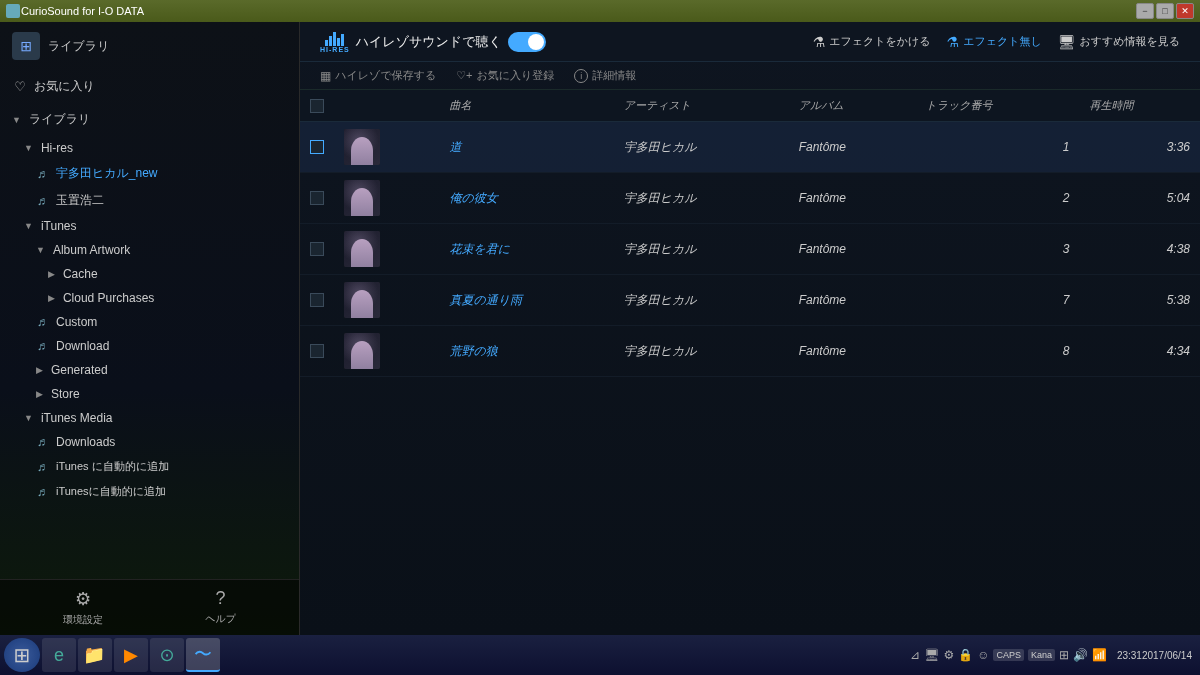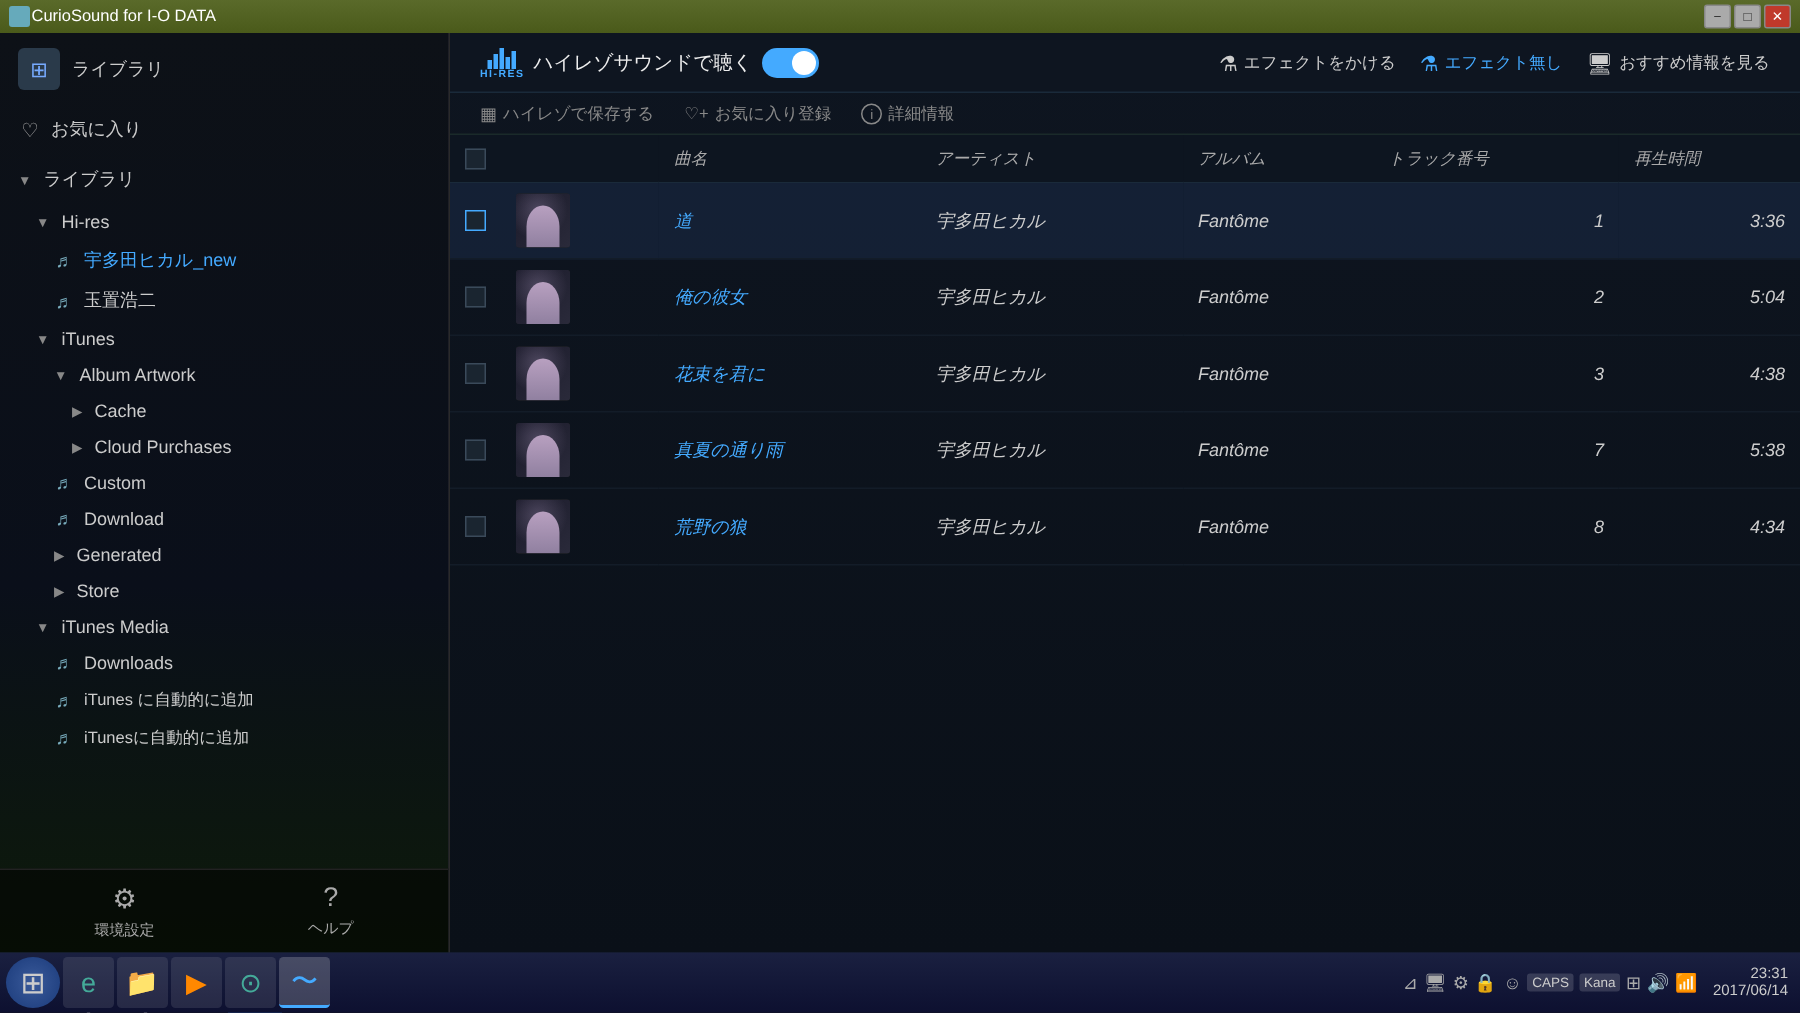--- a/index.html
+++ b/index.html
@@ -367,21 +367,21 @@
     .taskbar-right {
       margin-left: auto;
       display: flex; align-items: center; gap: 6px;
       padding-right: 4px;
     }
     .taskbar-tray {
       display: flex; align-items: center; gap: 4px;
       font-size: 10px; color: #aaa;
     }
     .taskbar-clock {
-      display: flex; flex-direction: column; align-items: flex-end;
+      display: flex; flex-direction: row; align-items: flex-end;
       font-size: 10px; color: #ccc;
       margin-left: 4px;
       text-align: right;
     }
     .tray-icon { font-size: 12px; color: #aaa; cursor: pointer; }
     .lang-badge {
       font-size: 9px;
       background: rgba(255,255,255,0.15);
       padding: 1px 3px;
       border-radius: 2px;

